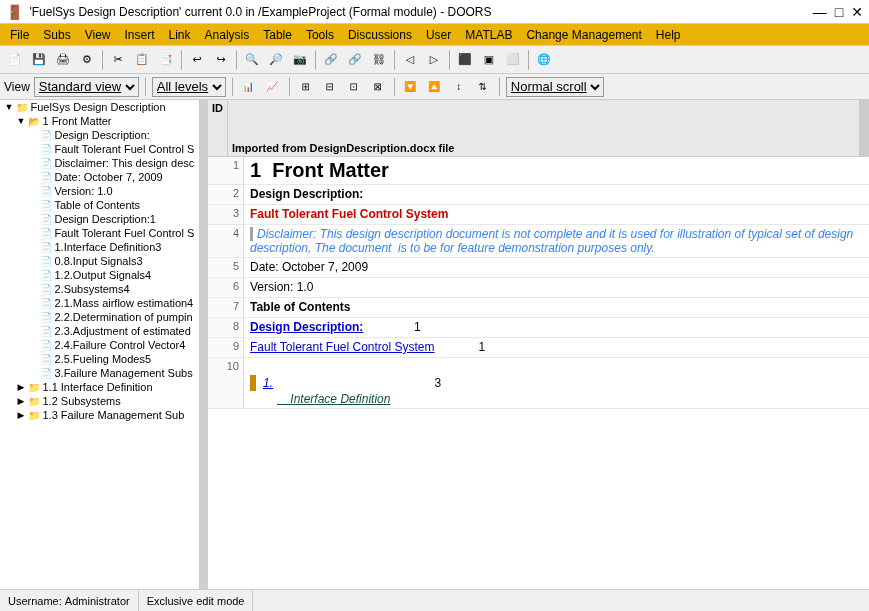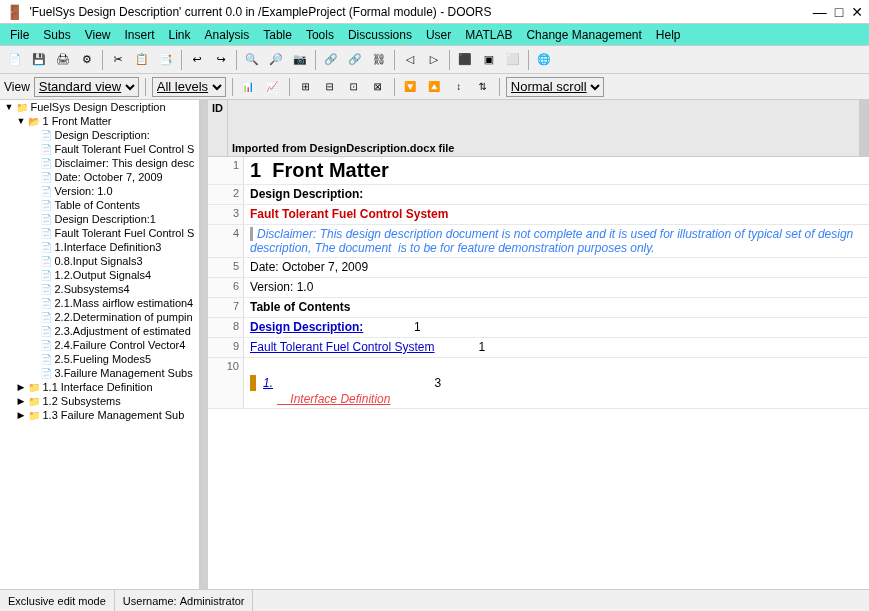--- a/index.html
+++ b/index.html
@@ -13,21 +13,21 @@
       align-items: center;
       justify-content: space-between;
       height: 24px;
       font-size: 12px;
     }
     .title-bar-left { display: flex; align-items: center; gap: 6px; }
     .title-bar-right { display: flex; gap: 8px; font-size: 14px; cursor: pointer; }
     .title-icon { font-size: 14px; }
 
     .menu-bar {
-      background: #5eead4;
+      background: #eab308;
       border-bottom: 1px solid #ccc;
       padding: 2px 4px;
       display: flex;
       gap: 2px;
       height: 22px;
       align-items: center;
     }
     .menu-item {
       padding: 2px 6px;
       cursor: pointer;
@@ -475,31 +475,31 @@
         </span>
       </div>
     </div>
 
     <div class="doc-row">
       <div class="row-id">10</div>
       <div class="row-content">
         <span class="toc-row" style="display:flex;align-items:center;gap:4px;">
           <span style="display:inline-block;width:6px;height:16px;background:#cc8800;margin-right:3px;"></span>
           <span class="toc-link-underline" style="font-style:italic;text-decoration:underline;color:#0000cc;">1.</span>
-          <span class="toc-link-underline" style="font-style:italic;text-decoration:underline;color:#ef4444;margin-top:32px;">&nbsp;&nbsp;&nbsp;&nbsp;Interface Definition</span>
+          <span class="toc-link-underline" style="font-style:italic;text-decoration:underline;color:#14532d;margin-top:32px;">&nbsp;&nbsp;&nbsp;&nbsp;Interface Definition</span>
           <span class="toc-num">&nbsp;&nbsp;&nbsp;&nbsp;&nbsp;&nbsp;3</span>
         </span>
       </div>
     </div>
 
   </div>
 </div>
 
 <div class="status-bar">
-  <div class="status-section">
-    <span>Exclusive edit mode</span>
-  </div>
   <div class="status-section">
     <span>Username:</span>
     <span>&nbsp;</span>
     <span>Administrator</span>
   </div>
+  <div class="status-section">
+    <span>Exclusive edit mode</span>
+  </div>
 </div>
 
 </body></html>

